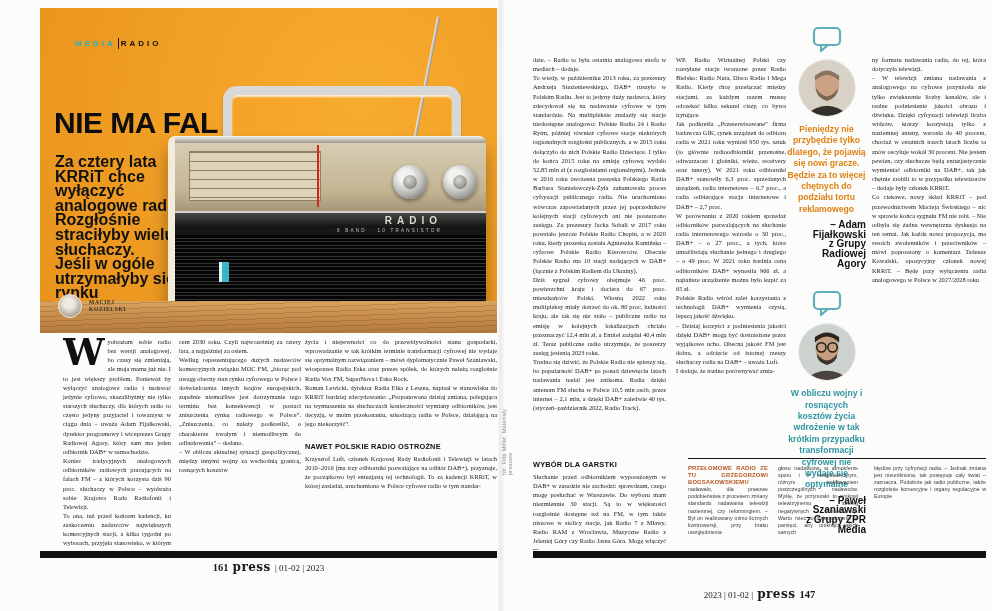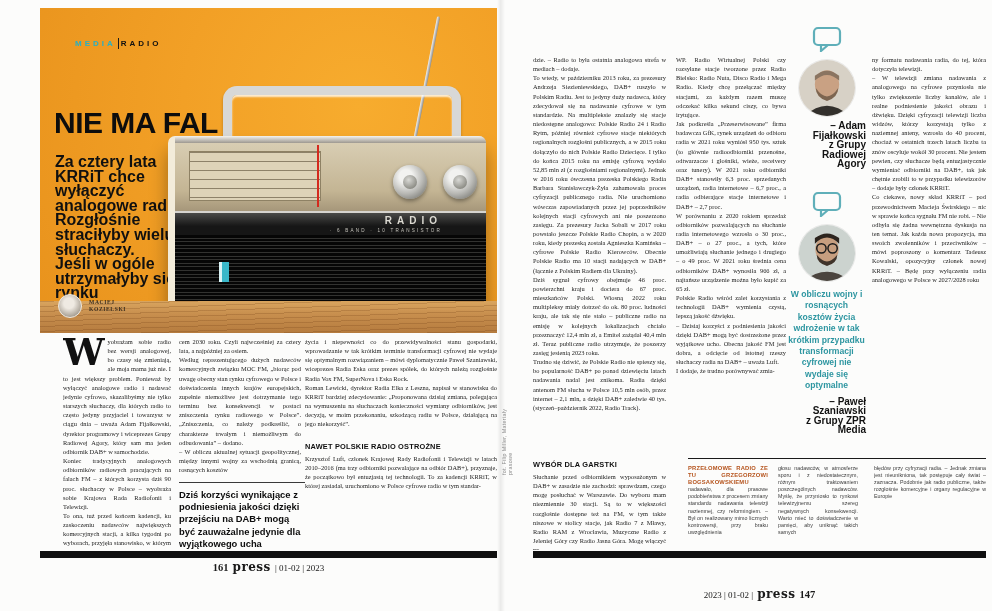--- a/index.html
+++ b/index.html
@@ -174,21 +174,20 @@
   </div>
 
   <div class="lp-cols">
     <div class="lp-c1 colserif"><span class="dropcap">W</span><span>yobrażam sobie radio bez wersji analogowej, bo czasy się zmieniają, ale moja mama już nie. I to jest większy problem. Ponieważ by wyłączyć analogowe radio i nadawać jedynie cyfrowo, skazalibyśmy nie tylko starszych słuchaczy, dla których radio to często jedyny przyjaciel i towarzysz w ciągu dnia – uważa Adam Fijałkowski, dyrektor programowy i wiceprezes Grupy Radiowej Agory, który sam ma jeden odbiornik DAB+ w samochodzie.
 Koniec tradycyjnych analogowych odbiorników radiowych pracujących na falach FM – z których korzysta dziś 90 proc. słuchaczy w Polsce – wyobraża sobie Krajowa Rada Radiofonii i Telewizji.
 To ona, tuż przed końcem kadencji, ku zaskoczeniu nadawców największych komercyjnych stacji, a kilka tygodni po wyborach, przyjęła stanowisko, w którym określa termin wyłączenia nadawania analogowego na czas między końcem 2026 a koń-</span></div>
     <div class="lp-c2">
       <div class="colserif" style="height:140px;">cem 2030 roku. Czyli najwcześniej za cztery lata, a najpóźniej za osiem.
 Według reprezentującego dużych nadawców komercyjnych związku MOC FM, „biorąc pod uwagę obecny stan rynku cyfrowego w Polsce i doświadczenia innych krajów europejskich, zupełnie niemożliwe jest dotrzymanie tego terminu bez konsekwencji w postaci zniszczenia rynku radiowego w Polsce”. „Zniszczenia, co należy podkreślić, o charakterze trwałym i niemożliwym do odbudowania” – dodano.
 – W obliczu aktualnej sytuacji geopolitycznej, między innymi wojny za wschodnią granicą, rosnących kosztów</div>
-      <div class="pullquote">Dziś korzyści wynikające z podniesienia jakości dzięki przejściu na DAB+ mogą być zauważalne jedynie dla wyjątkowego ucha</div>
     </div>
     <div class="lp-c3">
       <div class="colserif" style="height:100px;">życia i niepewności co do przewidywalności stanu gospodarki, wprowadzanie w tak krótkim terminie transformacji cyfrowej nie wydaje się optymalnym rozwiązaniem – mówi dyplomatycznie Paweł Szaniawski, wiceprezes Radia Eska oraz prezes spółek, do których należą rozgłośnie Radia Vox FM, SuperNova i Eska Rock.
 Roman Lewicki, dyrektor Radia Elka z Leszna, napisał w stanowisku do KRRiT bardziej zdecydowanie: „Proponowana dzisiaj zmiana, polegająca na wymuszeniu na słuchaczach konieczności wymiany odbiorników, jest decyzją, w moim przekonaniu, szkodzącą radiu w Polsce, działającą na jego niekorzyść”.</div>
       <div class="subhead">NAWET POLSKIE RADIO OSTROŻNE</div>
       <div class="colserif" style="height:94px;">Krzysztof Luft, członek Krajowej Rady Radiofonii i Telewizji w latach 2010–2016 (ma trzy odbiorniki pozwalające na odbiór DAB+), przyznaje, że początkowo był entuzjastą tej technologii. To za kadencji KRRiT, w której zasiadał, uruchomiono w Polsce cyfrowe radio w tym standar-</div>
     </div>
   </div>
 
   <div class="barrule bar-l"></div>
@@ -227,20 +226,21 @@
     </svg>
     <div class="avatar">
       <svg viewBox="0 0 60 60" width="56" height="56">
         <rect width="60" height="60" fill="#d7d1c6"></rect>
         <path d="M6 60 Q30 38 54 60 Z" fill="#33302c"></path>
         <ellipse cx="30" cy="26" rx="13" ry="15" fill="#c9a183"></ellipse>
         <path d="M17 22 Q30 10 43 22 L43 17 Q30 6 17 17 Z" fill="#8a7461"></path>
         <path d="M18 30 Q30 48 42 30 Q42 40 30 44 Q18 40 18 30 Z" fill="#7d6550"></path>
       </svg>
     </div>
+    <div class="qtext q-orange">Pieniędzy nie przybędzie tylko dlatego, że pojawią się nowi gracze. Będzie za to więcej chętnych do podziału tortu reklamowego</div>
     <div class="qattr">– Adam Fijałkowski
 z Grupy Radiowej
 Agory</div>
 
     <svg class="bubble gap2" viewBox="0 0 30 26">
       <rect x="2" y="2" width="26" height="17" rx="4" fill="none" stroke="#5fafb9" stroke-width="2.2"></rect>
       <path d="M9 19 L9 25 L16 19" fill="none" stroke="#5fafb9" stroke-width="2.2"></path>
     </svg>
     <div class="avatar">
       <svg viewBox="0 0 60 60" width="56" height="56">

